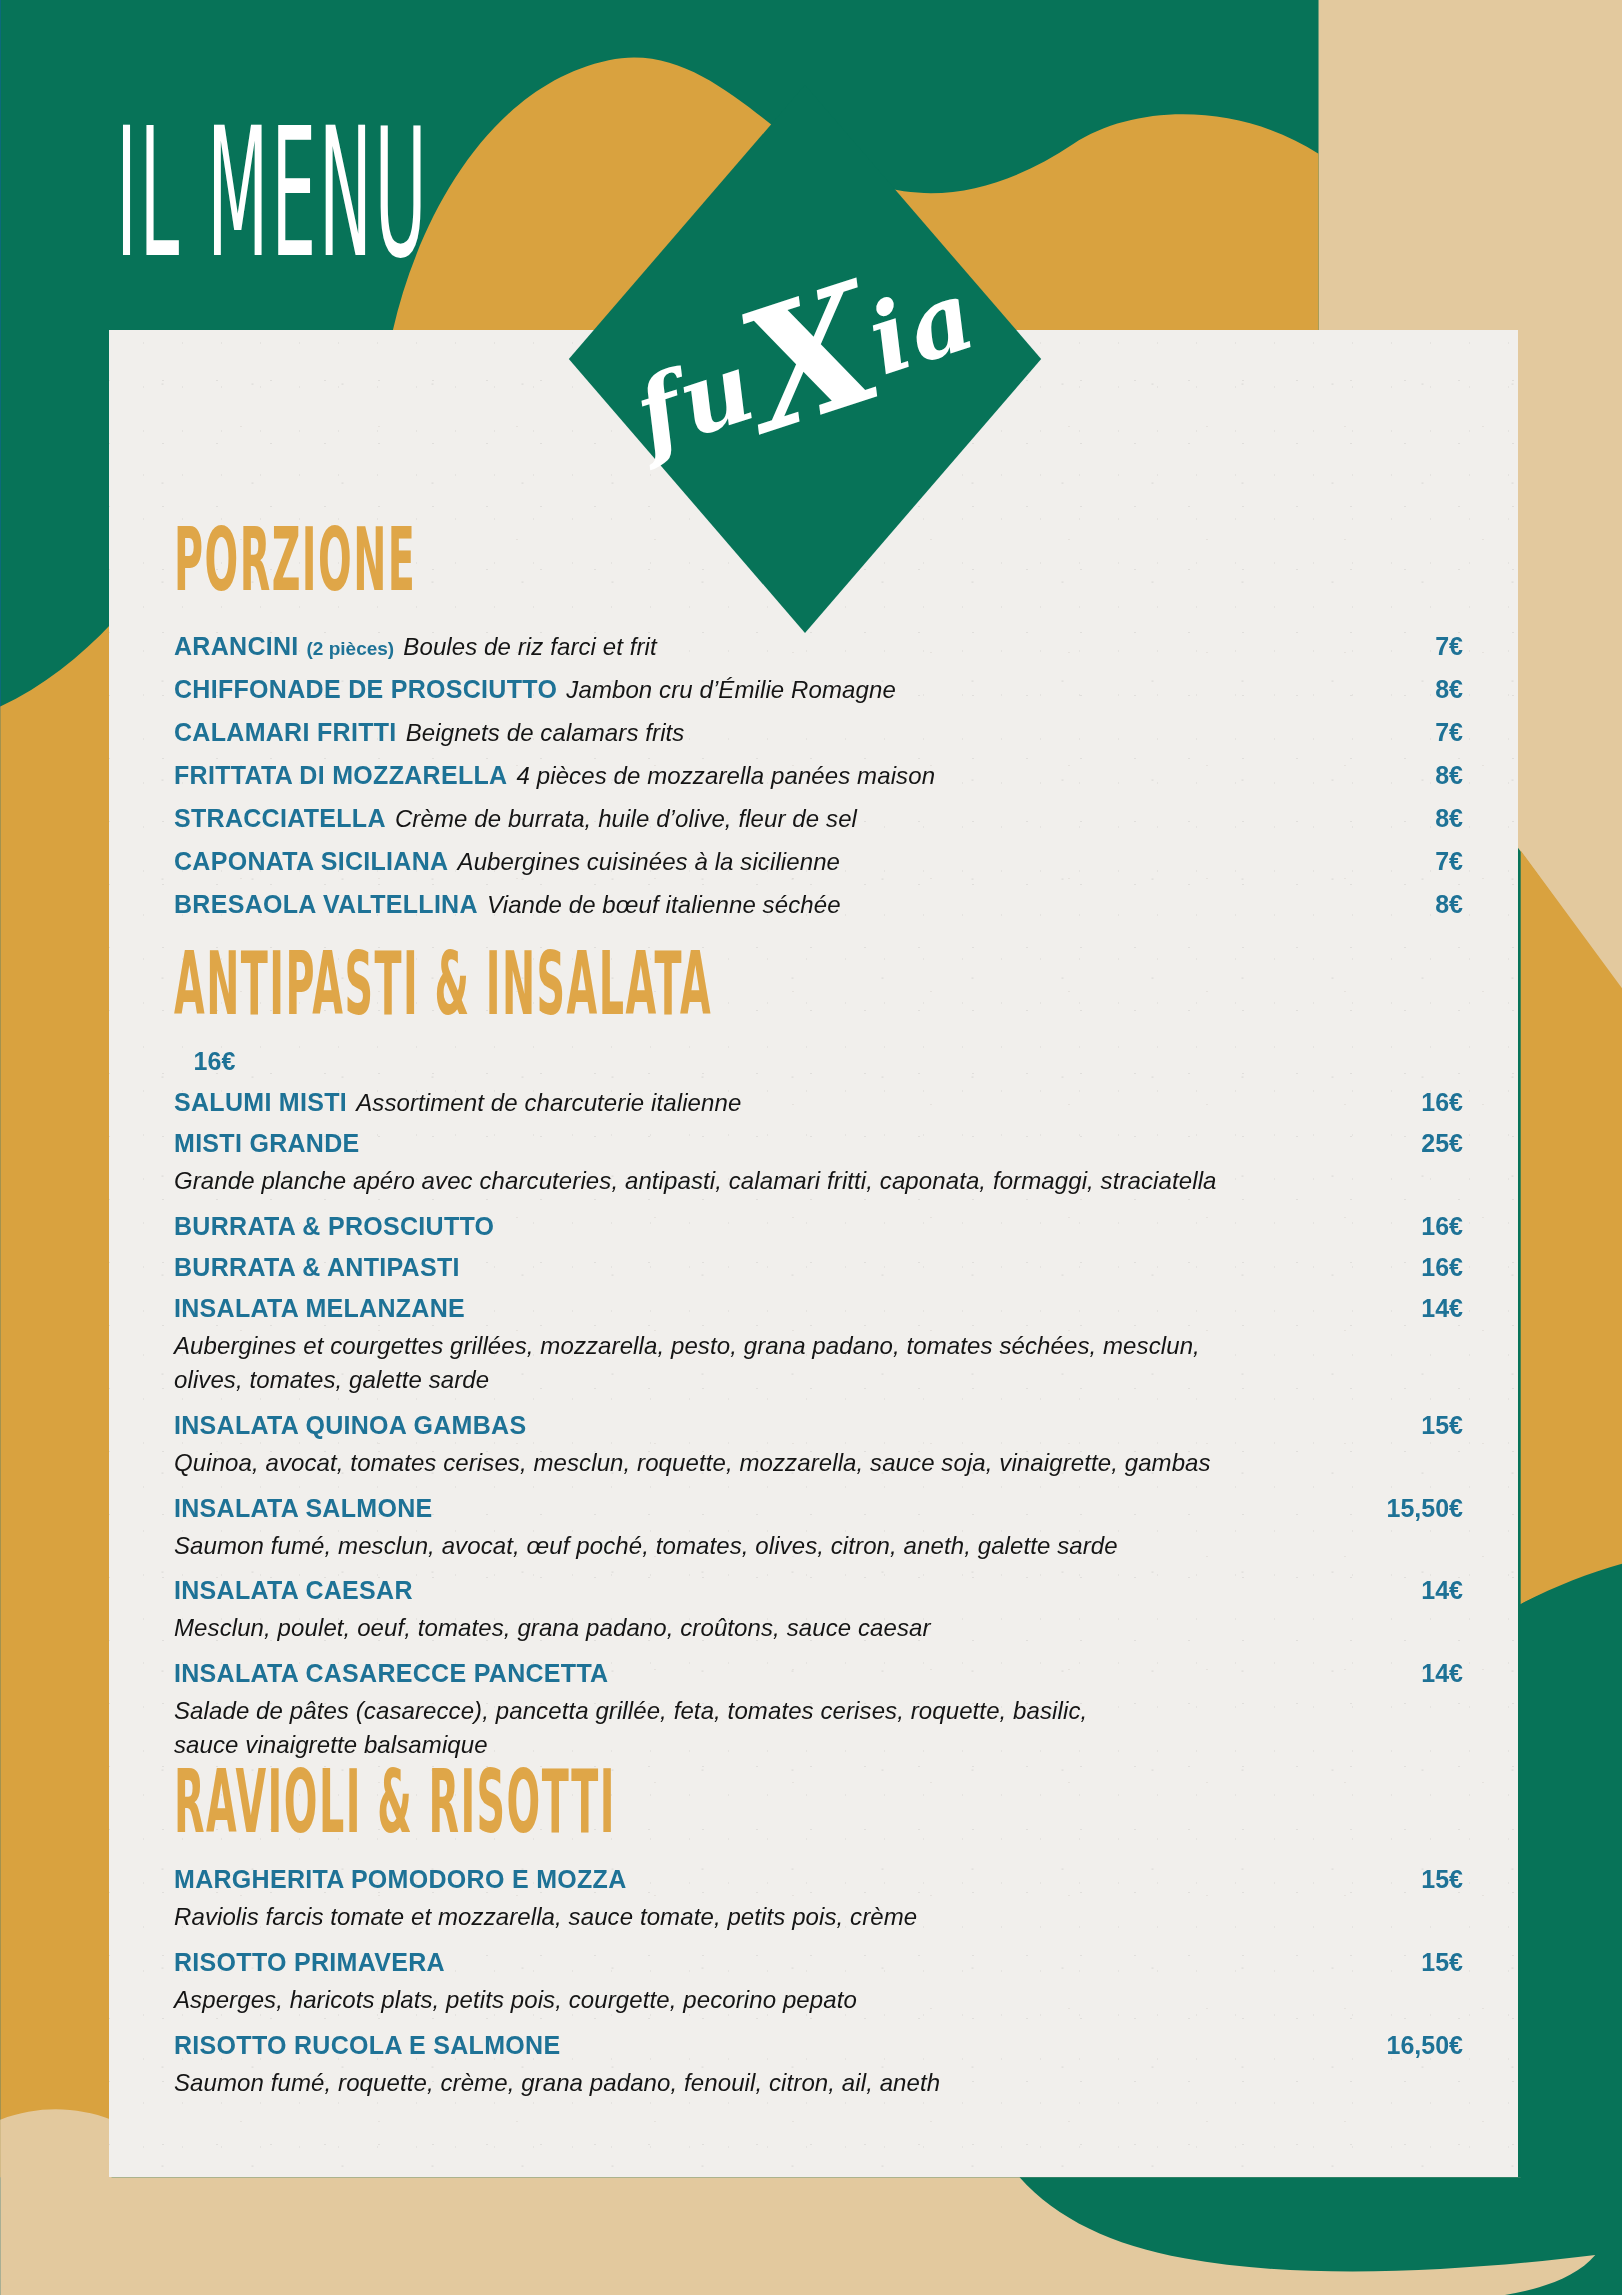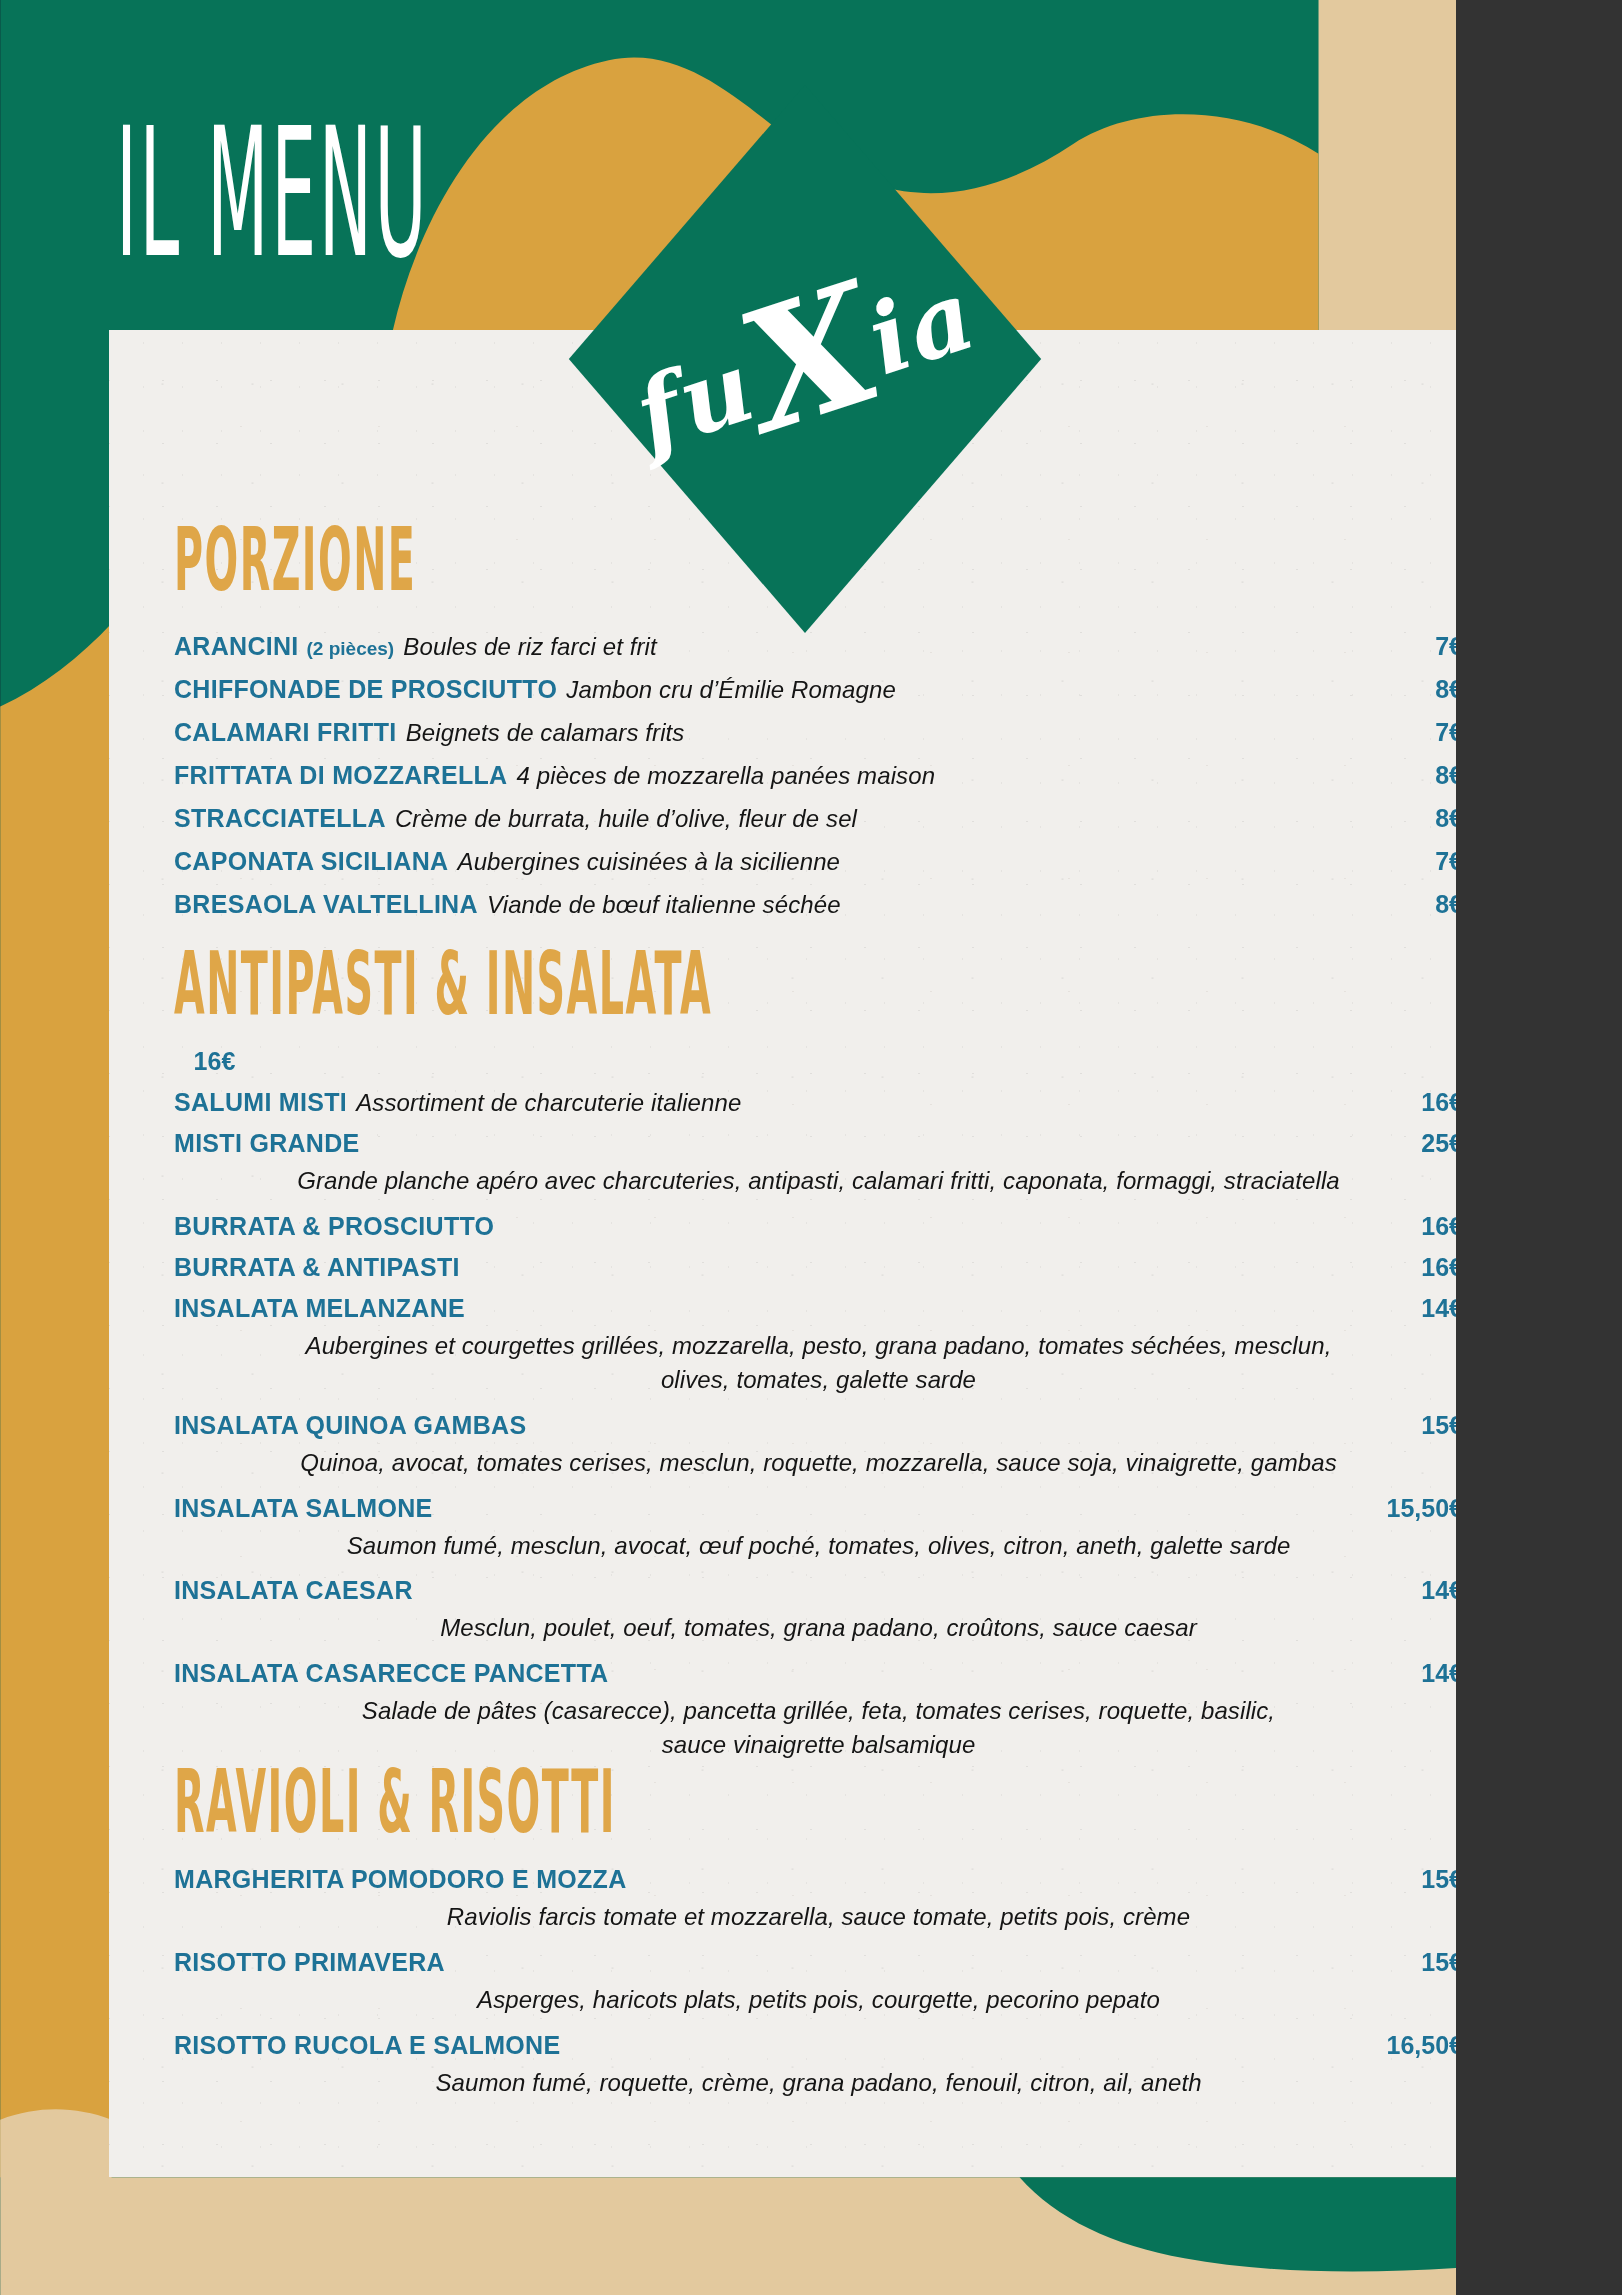--- a/index.html
+++ b/index.html
@@ -1,18 +1,18 @@
 <!DOCTYPE html>
 <html style="font-size:10.5px"><head>
 <meta charset="utf-8">
 <style>
   html,body{margin:0;padding:0;background:#333;}
   .page{
-    position:relative;width:1456px;height:2295px;overflow:hidden;
-    font-family:"Liberation Sans",sans-serif;background:#0f172a;
+    position:relative;width:1622px;height:2295px;overflow:hidden;
+    font-family:"Liberation Sans",sans-serif;background:#1d4ed8;
   }
   .bg{position:absolute;left:0;top:0;width:1623px;height:2295px;}
 
   
   .menu-title{
     position:absolute;left:116px;top:105px;z-index:5;
     font-family:"DejaVu Sans",sans-serif;font-weight:400;
     font-size:178px;line-height:178px;color:#ffffff;
     letter-spacing:6.5px;white-space:nowrap;
     transform:scaleX(0.40);transform-origin:left top;
@@ -62,21 +62,21 @@
 
   .item-row{display:flex;justify-content:space-between;align-items:baseline;
     height:41px;line-height:41px;white-space:nowrap;}
   .menu-section.s0 .item-row{height:43px;line-height:43px;}
   .item-row.after-desc{margin-top:7.9px;}
   .item-left{overflow:visible;}
   .item-name{color:#1e7296;font-weight:700;font-size:25px;letter-spacing:0.3px;}
   .item-note{color:#1e7296;font-weight:700;font-size:19px;margin-left:7.9px;}
   .item-desc{color:#151515;font-style:italic;font-size:24px;margin-left:9.2px;letter-spacing:0.1px;}
   .item-price{color:#1e7296;font-weight:700;font-size:25px;margin-left:19.6px;}
-  .desc-row{height:34px;line-height:34px;white-space:nowrap;text-align:center;}
+  .desc-row{height:34px;line-height:34px;white-space:nowrap;}
   .desc-row .item-desc-line{color:#151515;font-style:italic;font-size:24px;letter-spacing:0.1px;}
 </style>
 </head>
 <body>
 
 <div class="page">
 
   <svg class="bg" viewBox="0 0 2480 3508" aria-hidden="true">
     <rect x="0" y="0" width="2480" height="3508" fill="#077358"></rect>
     <path d="M2015,0 H2480 V1515 L2290,1255 L2290,505 L2015,505 Z" fill="#e3c99e"></path>

